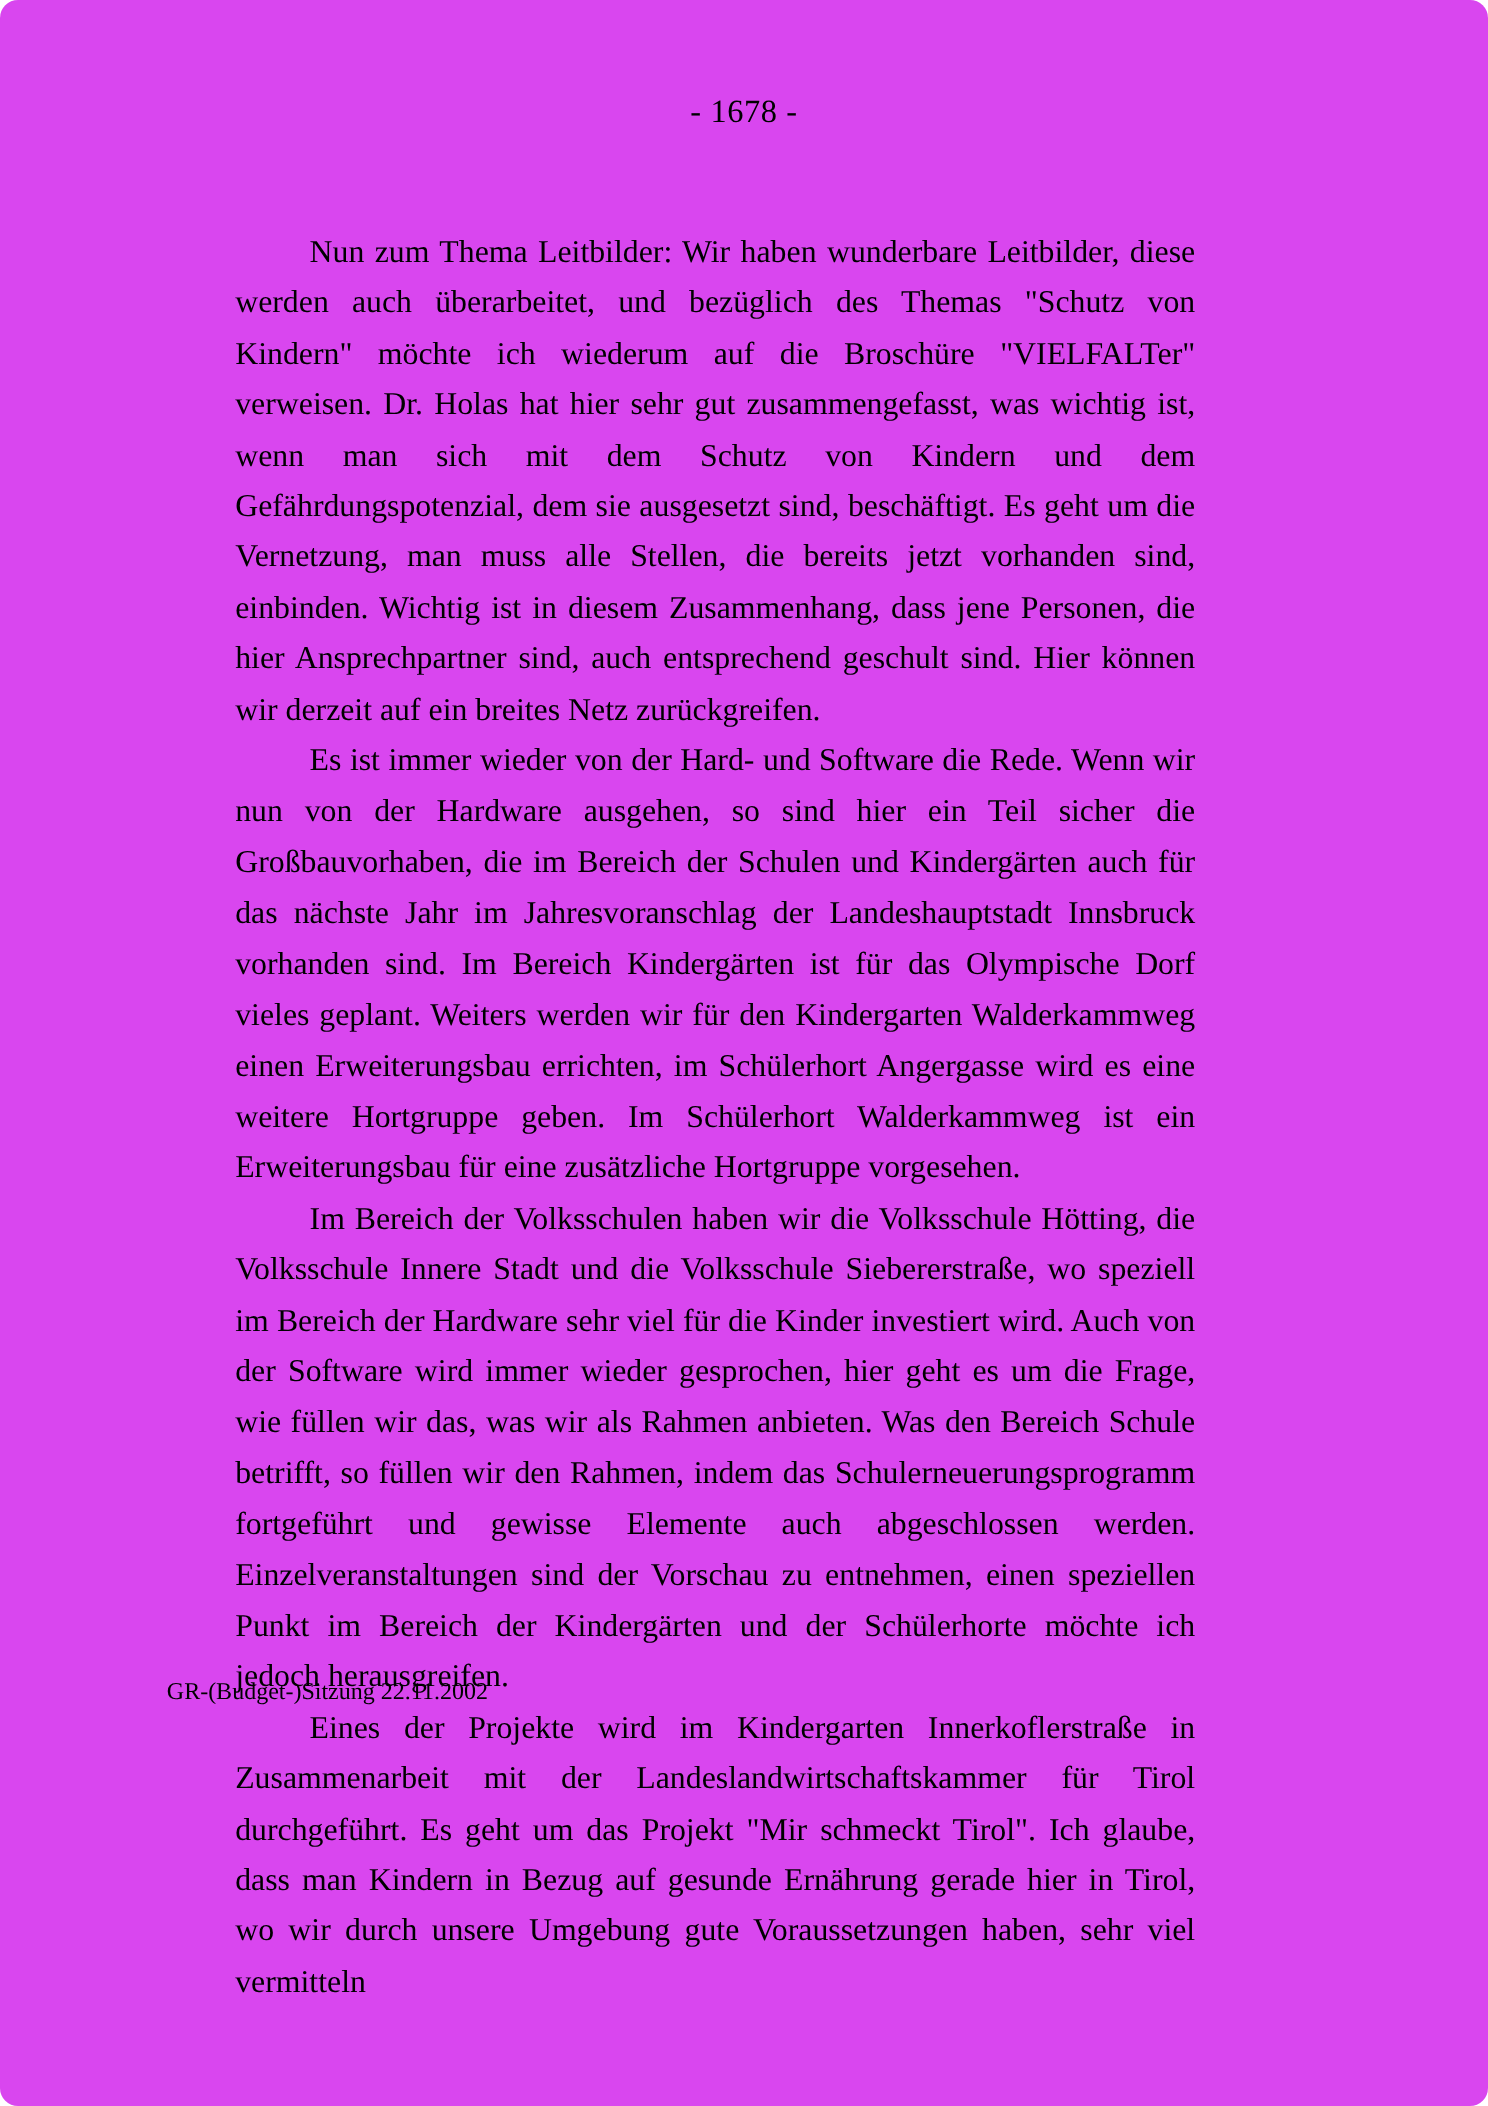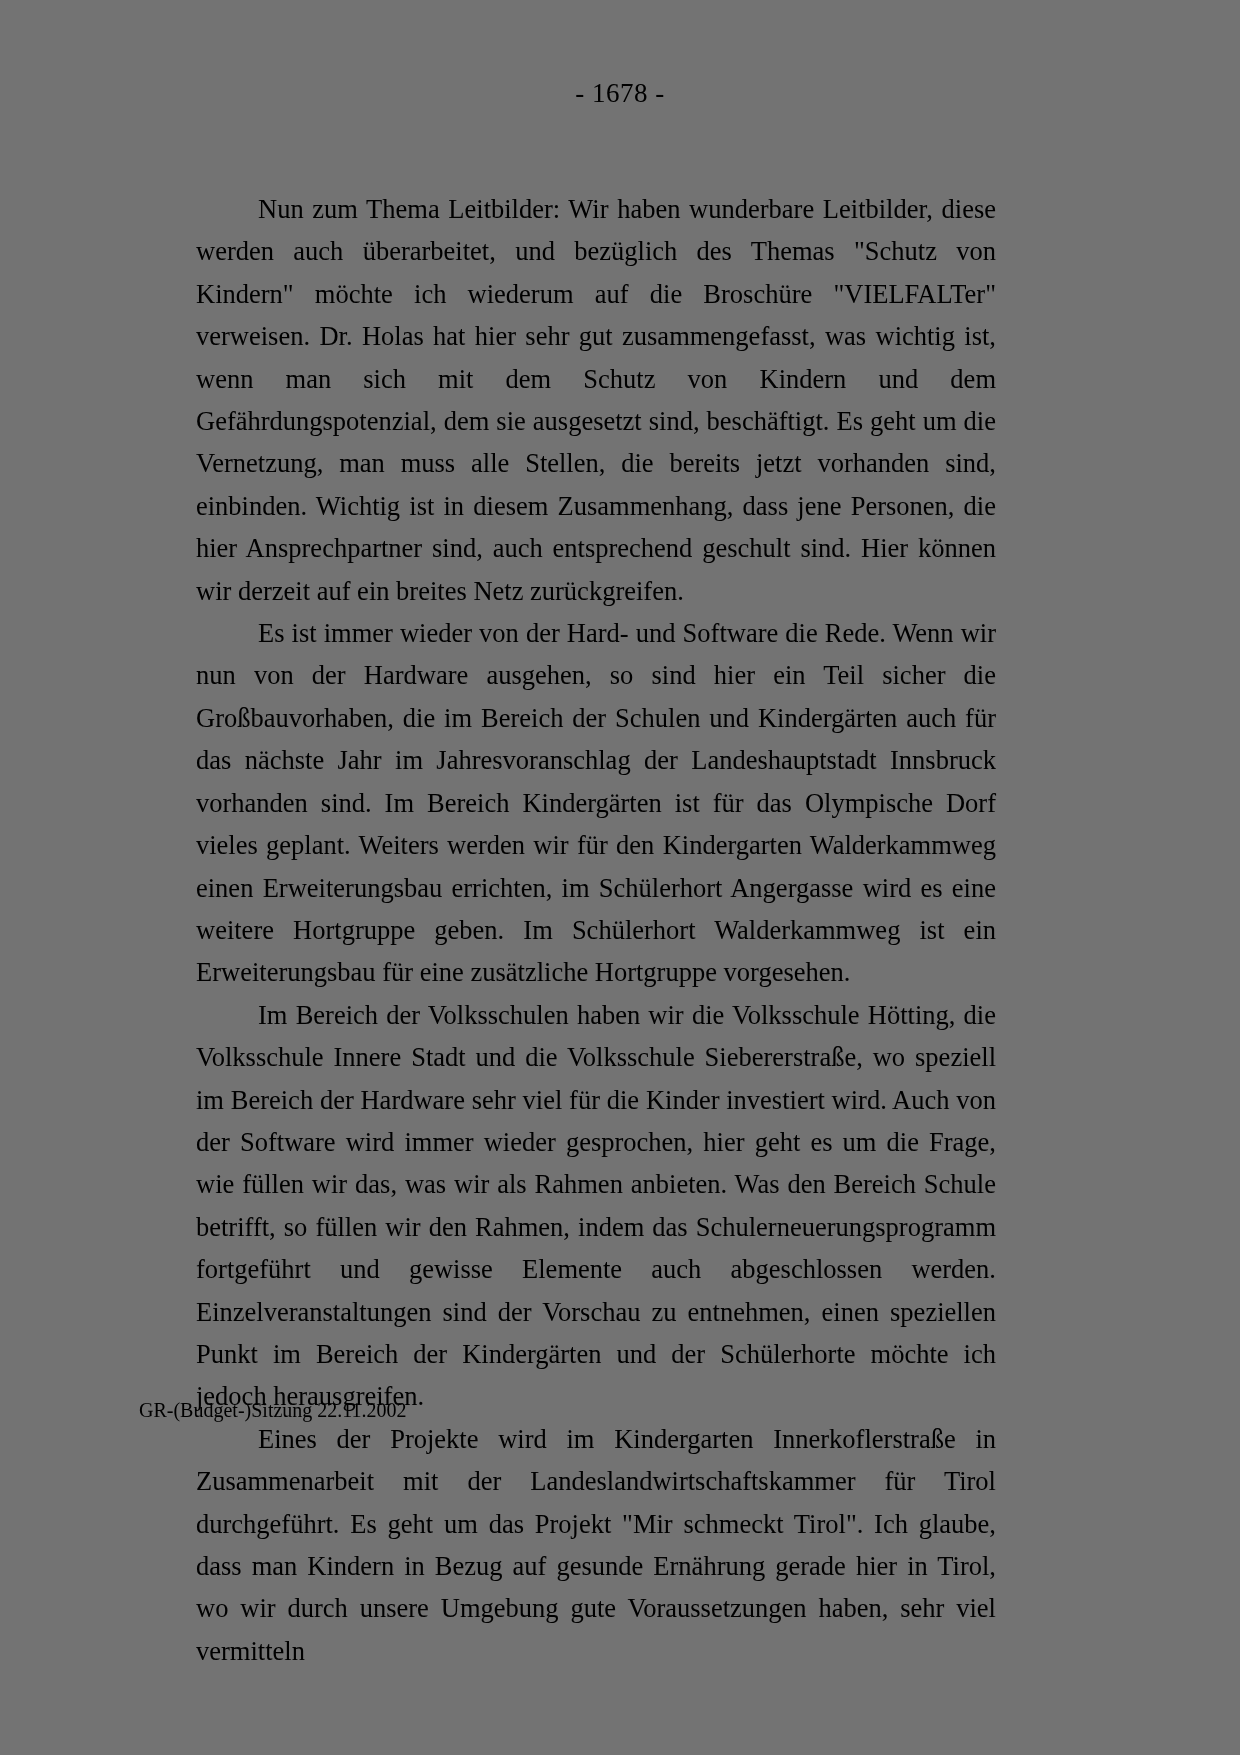--- a/index.html
+++ b/index.html
@@ -5,24 +5,25 @@
   html, body {
     margin: 0;
     padding: 0;
     background: #ffffff;
   }
   .page {
     position: relative;
     width: 1240px;
     height: 1755px;
     margin: 0 auto;
-    background: #737373;
+    background: #d946ef;
     font-family: "Liberation Serif", "DejaVu Serif", serif;
     color: #000000;
     overflow: hidden;
+    border-radius: 15px;
   }
   .page-number {
     position: absolute;
     top: 78px;
     left: 0;
     width: 1240px;
     text-align: center;
     font-size: 27px;
     letter-spacing: 0.5px;
   }

